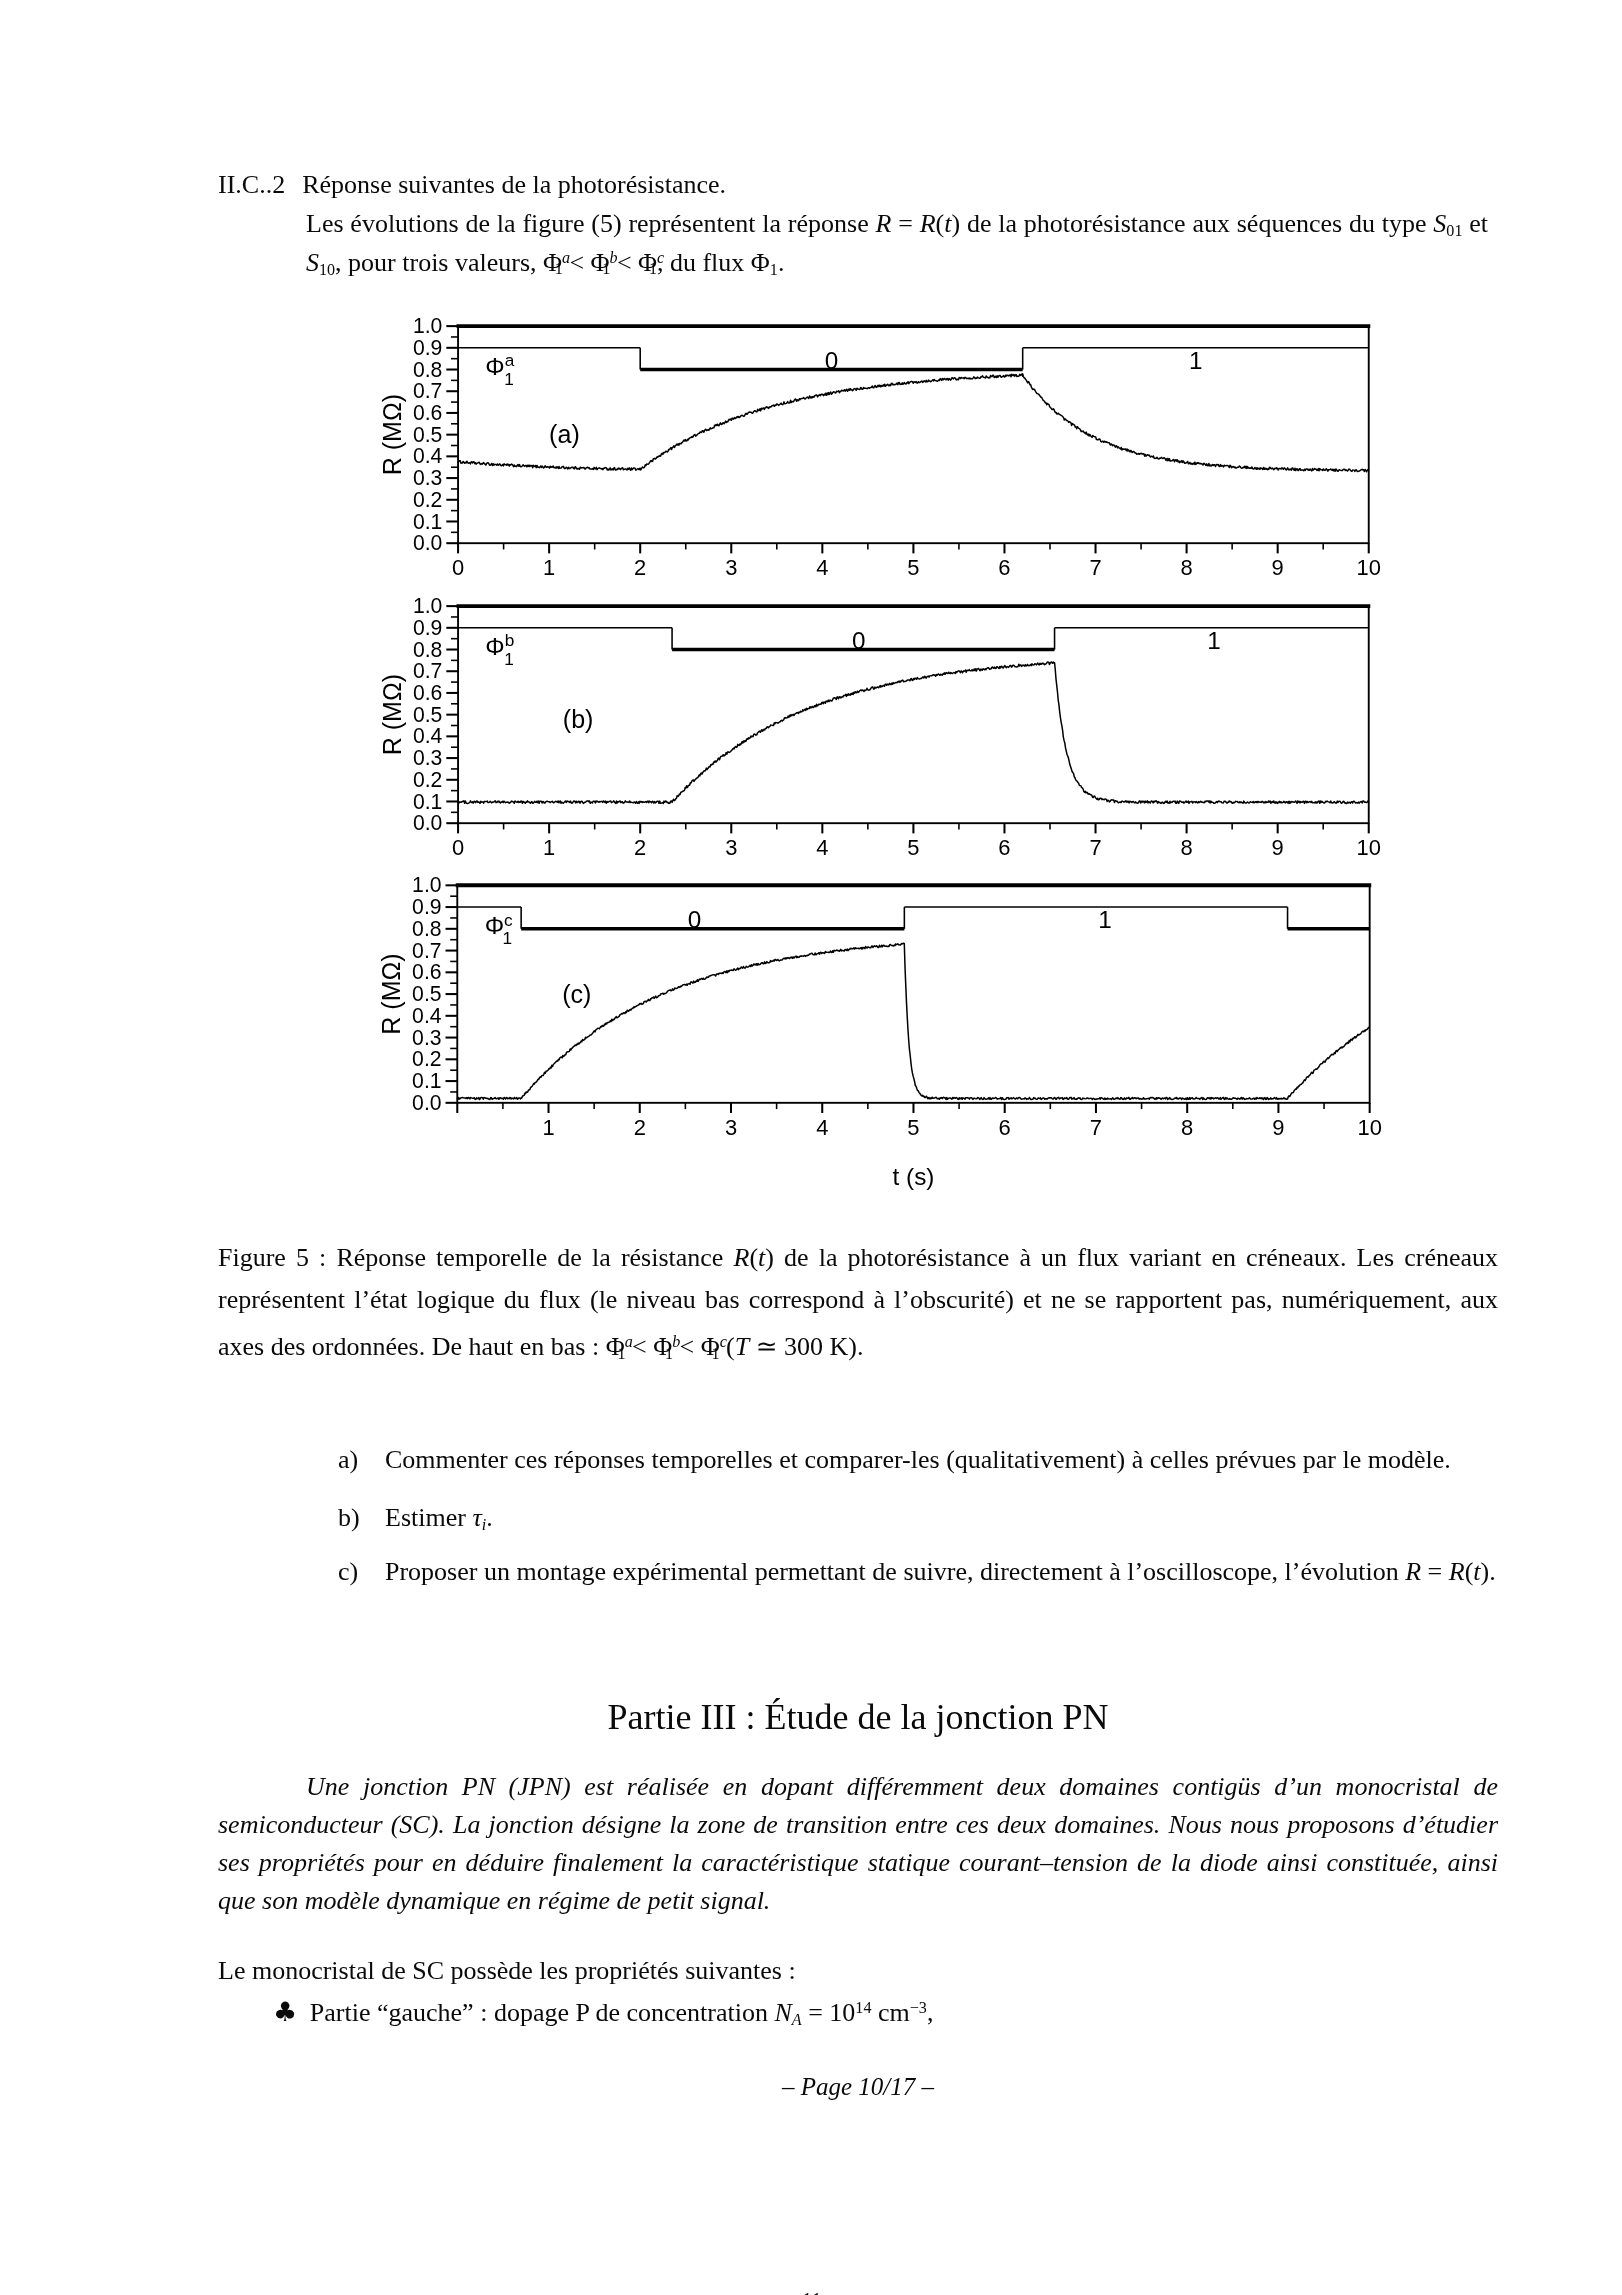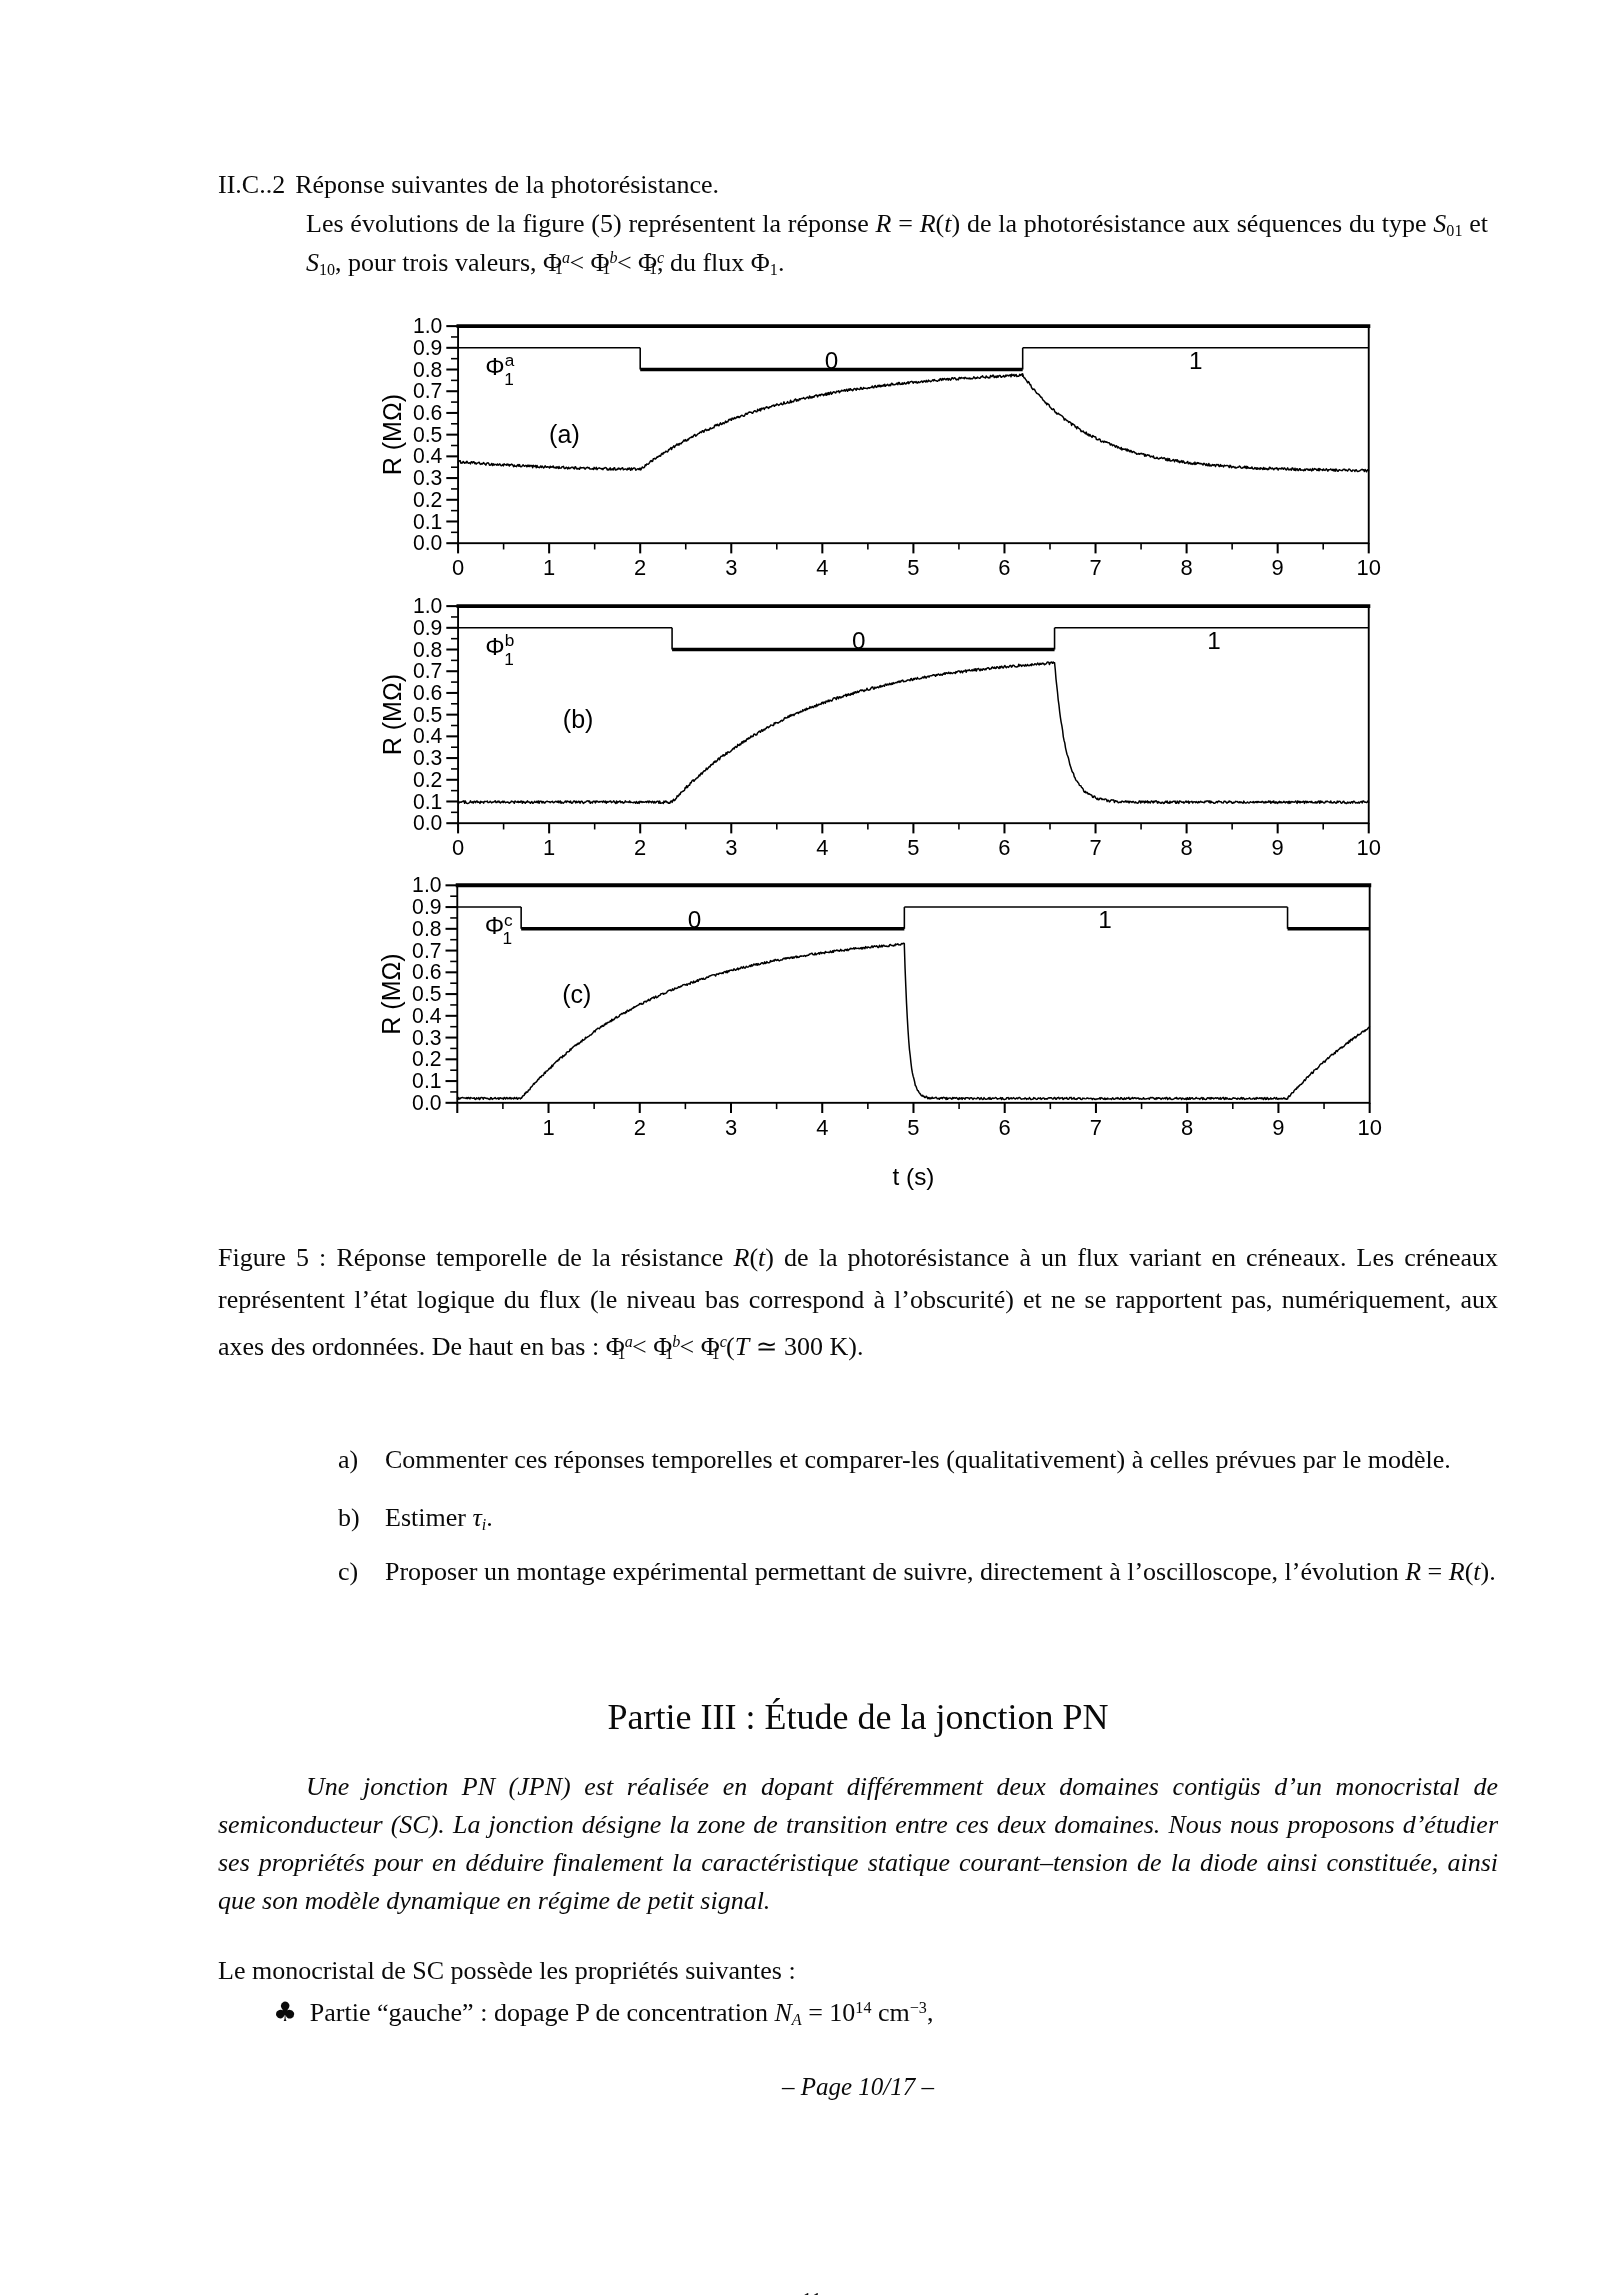--- a/index.html
+++ b/index.html
@@ -1,20 +1,20 @@
 <!DOCTYPE html>
 <html style="font-size:12.6px"><head>
 <meta charset="utf-8">
 <style>
   html,body{margin:0;padding:0;background:#9a9a9a;}
   .page{position:relative;width:1623px;height:2295px;background:#ffffff;overflow:hidden;
         font-family:"Liberation Serif", serif;color:#0a0a0a;font-size:26px;}
   .abs{position:absolute;}
   .sec-head{left:218px;top:170px;white-space:nowrap;}
-  .sec-num{margin-right:10px;}
+  .sec-num{margin-right:17px;}
   .intro{left:306px;top:210px;width:1182px;text-align:justify;line-height:27px;}
   .caption{left:218px;top:1237px;width:1280px;text-align:justify;line-height:42px;}
   .questions{left:338px;top:1441px;width:1160px;}
   .q{position:relative;padding-left:47px;line-height:38px;text-align:justify;}
   .q-label{position:absolute;left:0;top:0;}
   .q-a{margin-bottom:20.4px;}
   .q-b{margin-bottom:9.4px;}
   .p3-title{left:218px;top:1696px;width:1280px;text-align:center;font-weight:normal;font-size:36px;}
   .p3-p1{left:218px;top:1768px;width:1280px;text-align:justify;line-height:38px;text-indent:88px;font-style:italic;}
   .p3-p2{left:218px;top:1952px;width:1280px;line-height:38px;}

